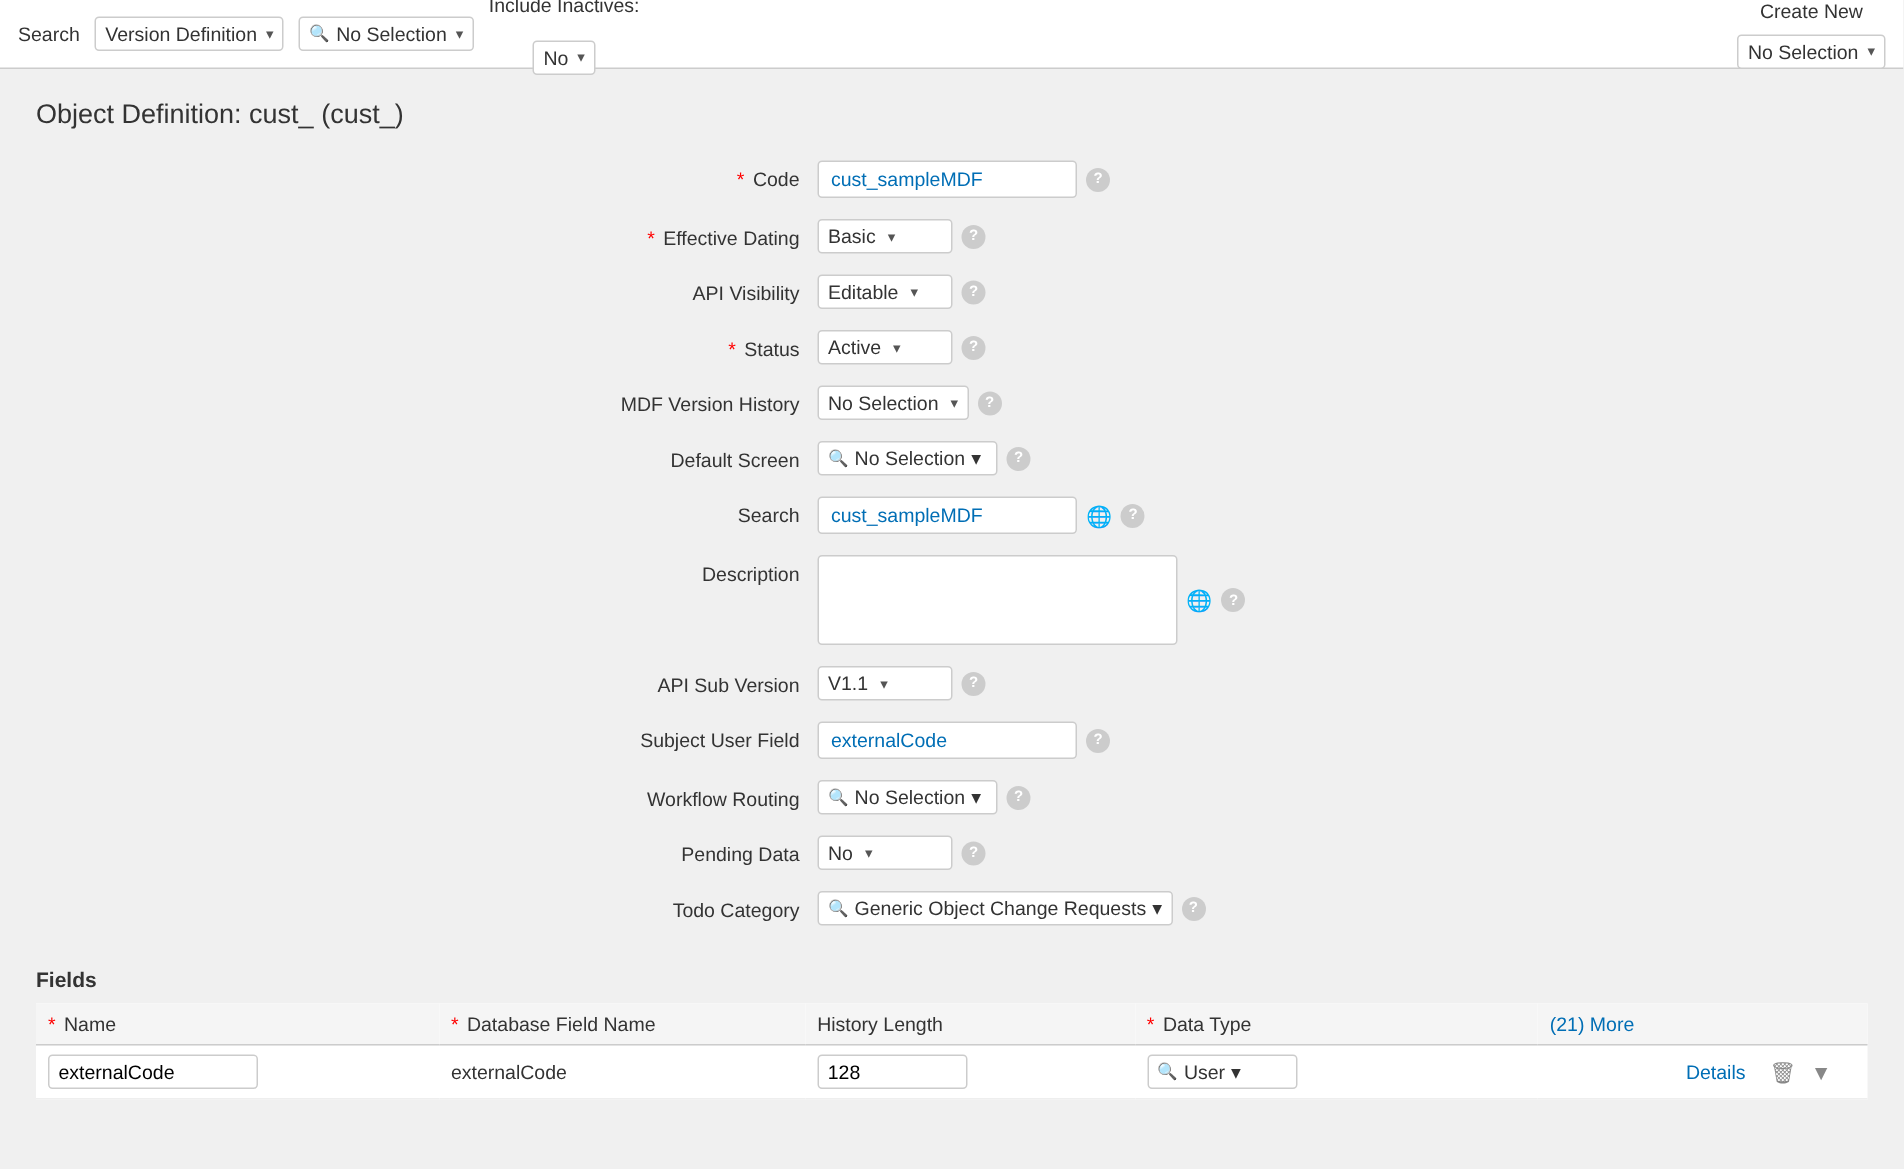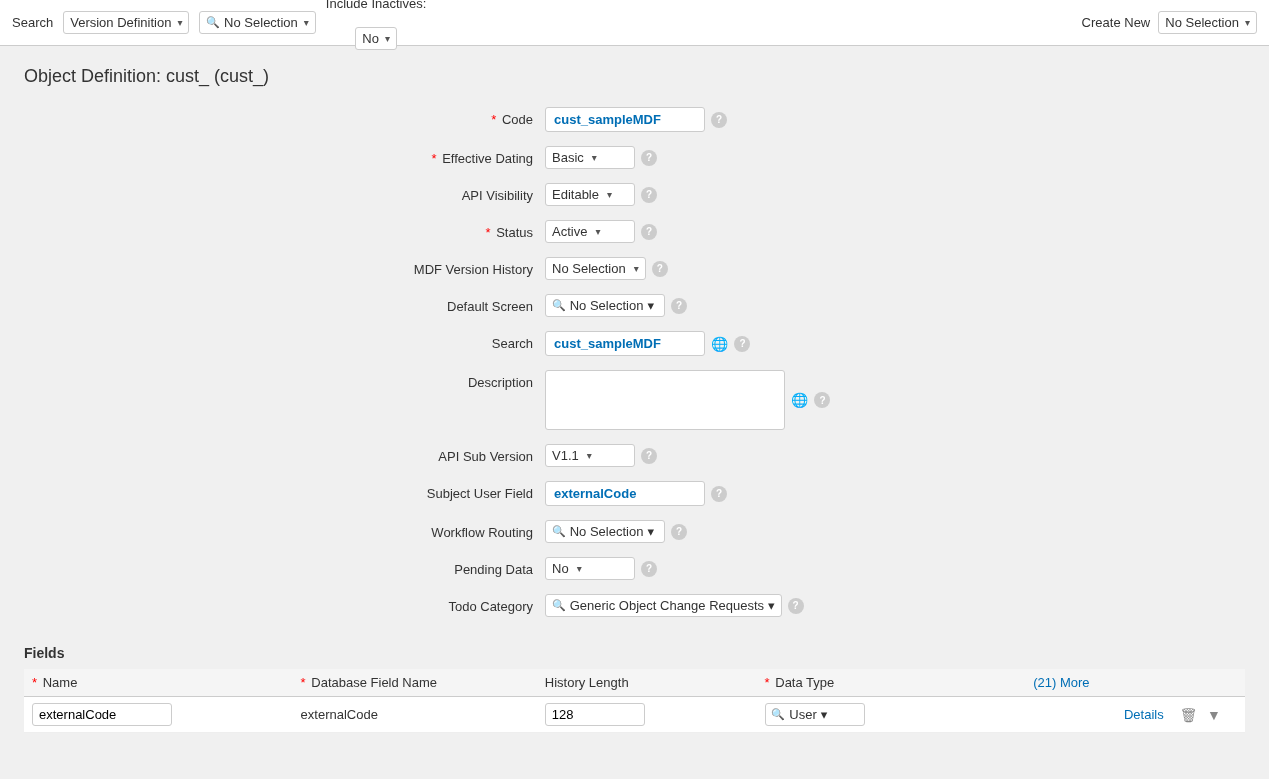--- a/index.html
+++ b/index.html
@@ -12,21 +12,21 @@
       height: 46px;
     }
     .topbar-label { font-size: 13px; color: #333; font-weight: normal; }
     .topbar-select {
       display: inline-flex; align-items: center; border: 1px solid #ccc;
       border-radius: 3px; background: #fff; padding: 3px 6px; gap: 4px;
       font-size: 13px; cursor: pointer;
     }
     .topbar-select .search-icon { color: #888; font-size: 11px; }
     .topbar-select .chevron { color: #555; font-size: 10px; margin-left: 2px; }
-    .topbar-right { margin-left: auto; display: flex; align-items: center; gap: 8px; }
+    .topbar-right { margin-left: auto; display: flex; align-items: center; gap: 8px; flex-direction: column; }
     .create-new-label { font-size: 13px; color: #333; }
     .include-inactives { display: flex; align-items: center; gap: 16px; flex-direction: column; }
 
     
     .page-content { padding: 20px 24px; }
     .page-title { font-size: 18px; font-weight: normal; color: #333; margin-bottom: 20px; }
 
     
     .form-section { background: #f0f0f0; }
     .form-row {
@@ -36,21 +36,21 @@
     .form-label {
       text-align: right; width: 200px; min-width: 200px;
       padding-right: 12px; padding-top: 5px; font-size: 13px; color: #333;
     }
     .required-star { color: red; margin-right: 2px; }
     .form-control-wrap { display: flex; align-items: center; gap: 6px; }
     .text-input {
       border: 1px solid #ccc; border-radius: 3px; padding: 4px 8px;
       font-size: 13px; background: #fff; color: #006eb5; width: 160px;
     }
-    .text-input-wide { width: 160px; font-weight: bold; }
+    .text-input-wide { width: 173px; }
     .select-control {
       border: 1px solid #ccc; border-radius: 3px; padding: 3px 6px;
       font-size: 13px; background: #fff; display: inline-flex;
       align-items: center; gap: 4px; cursor: pointer; min-width: 90px;
     }
     .select-control .chev { font-size: 10px; color: #555; margin-left: 4px; }
     .select-with-search {
       border: 1px solid #ccc; border-radius: 3px; padding: 3px 6px;
       font-size: 13px; background: #fff; display: inline-flex;
       align-items: center; gap: 4px; cursor: pointer; min-width: 120px;

